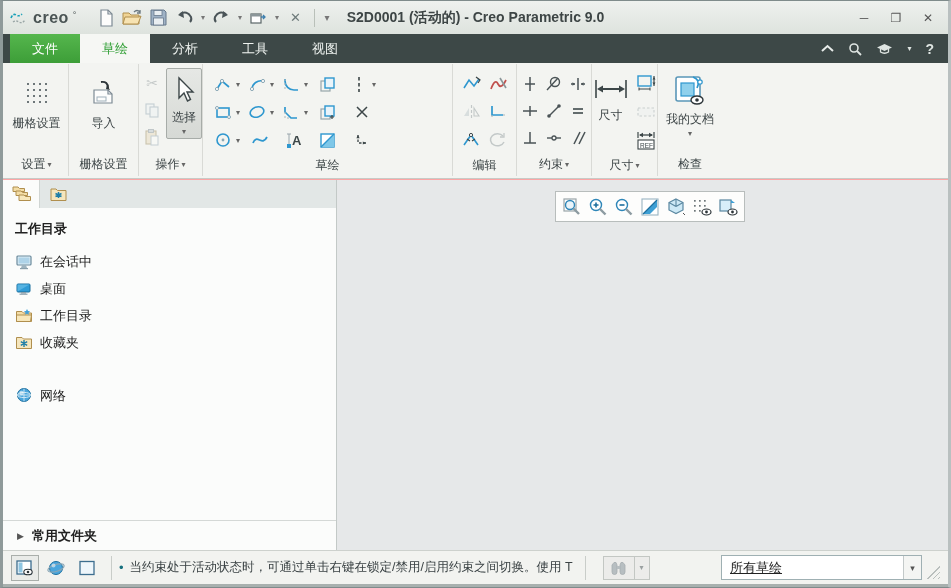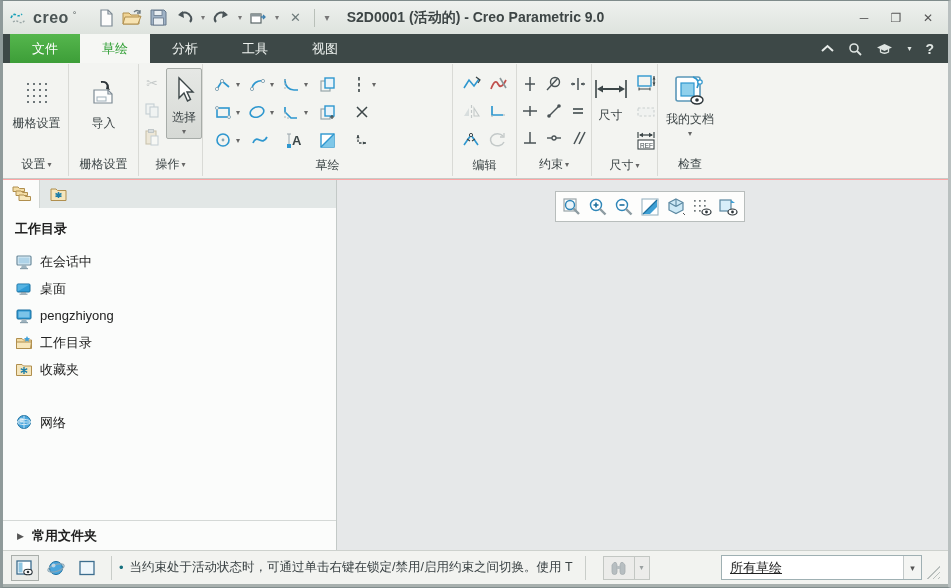--- a/index.html
+++ b/index.html
@@ -641,29 +641,20 @@
         <div class="nav-item">
           <svg width="18" height="15" viewBox="0 0 18 15">
               <rect x="2" y="3" width="13" height="8" rx="1" fill="#2f9bd6" stroke="#1b6f9e" stroke-width="1"></rect>
               <path d="M2.5 3.5 l12 0 -12 7 z" fill="#55b3e2"></path>
               <rect x="6" y="11" width="5" height="1.6" fill="#8aa0ac"></rect>
               <rect x="4.5" y="12.6" width="8" height="1.2" fill="#8aa0ac"></rect>
             </svg>
           <span>桌面</span>
         </div>
         <div class="nav-item">
-          <svg width="18" height="16" viewBox="0 0 18 16">
-              <rect x="2" y="2" width="14" height="9" rx="1" fill="#2f9bd6" stroke="#1b6f9e" stroke-width="1"></rect>
-              <rect x="3.5" y="3.5" width="11" height="6" fill="#7cc4e8"></rect>
-              <path d="M7 11 h4 l1 3 h-6 z" fill="#9fb4bf"></path>
-              <rect x="5" y="14" width="8" height="1.2" fill="#8aa0ac"></rect>
-            </svg>
-          <span>pengzhiyong</span>
-        </div>
-        <div class="nav-item">
           <svg width="18" height="15" viewBox="0 0 18 15">
               <path d="M1.5 3.5 h5.5 l1.5 1.5 h8 v8.5 h-15 z" fill="#f3dda6" stroke="#b08f4e" stroke-width="1"></path>
               <path d="M1.5 7 h15 l-1 6.5 h-14 z" fill="#f7e7bb" stroke="#b08f4e" stroke-width="1"></path>
               <path d="M12 1 l1 2 2 .3 -1.5 1.4 .4 2 -1.9-1 -1.9 1 .4-2 -1.5-1.4 2-.3 z" fill="#3fa0d8"></path>
             </svg>
           <span>工作目录</span>
         </div>
         <div class="nav-item">
           <svg width="18" height="15" viewBox="0 0 18 15">
               <path d="M1.5 2.5 h5.5 l1.5 1.5 h8 v9.5 h-15 z" fill="#f5e6bd" stroke="#b08f4e" stroke-width="1"></path>

